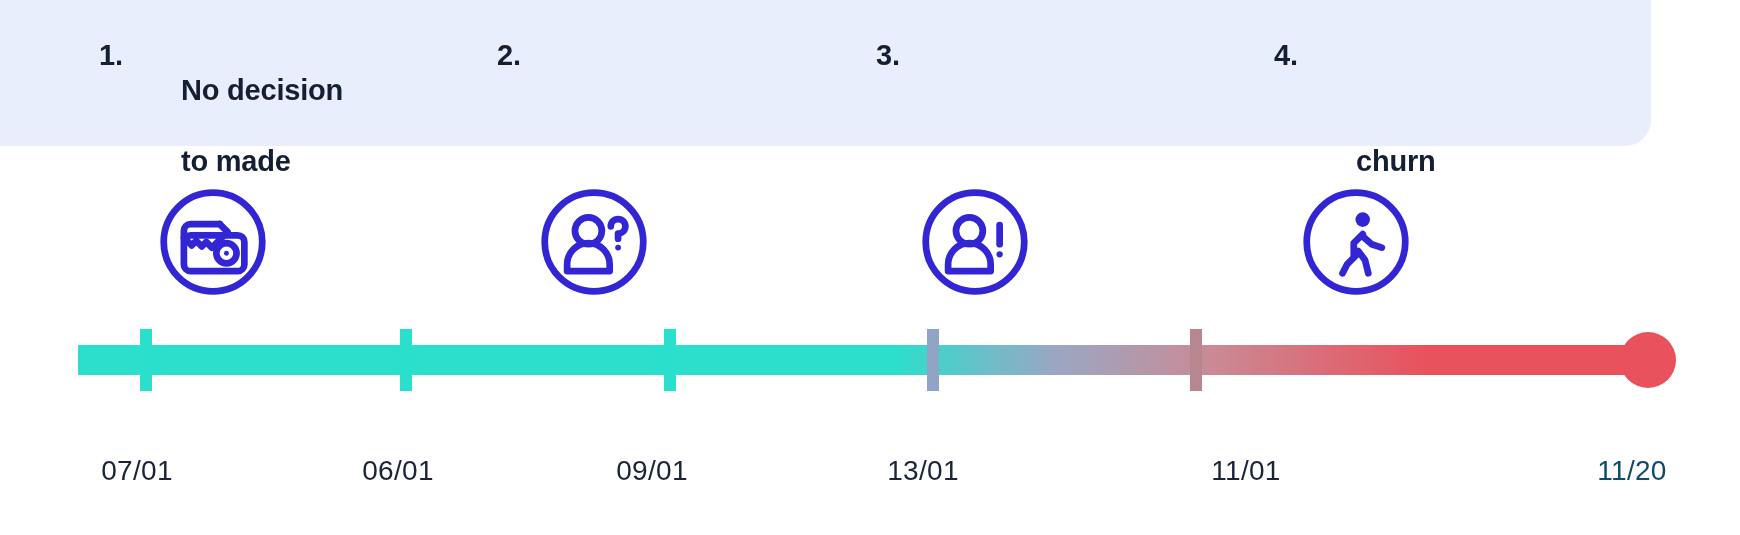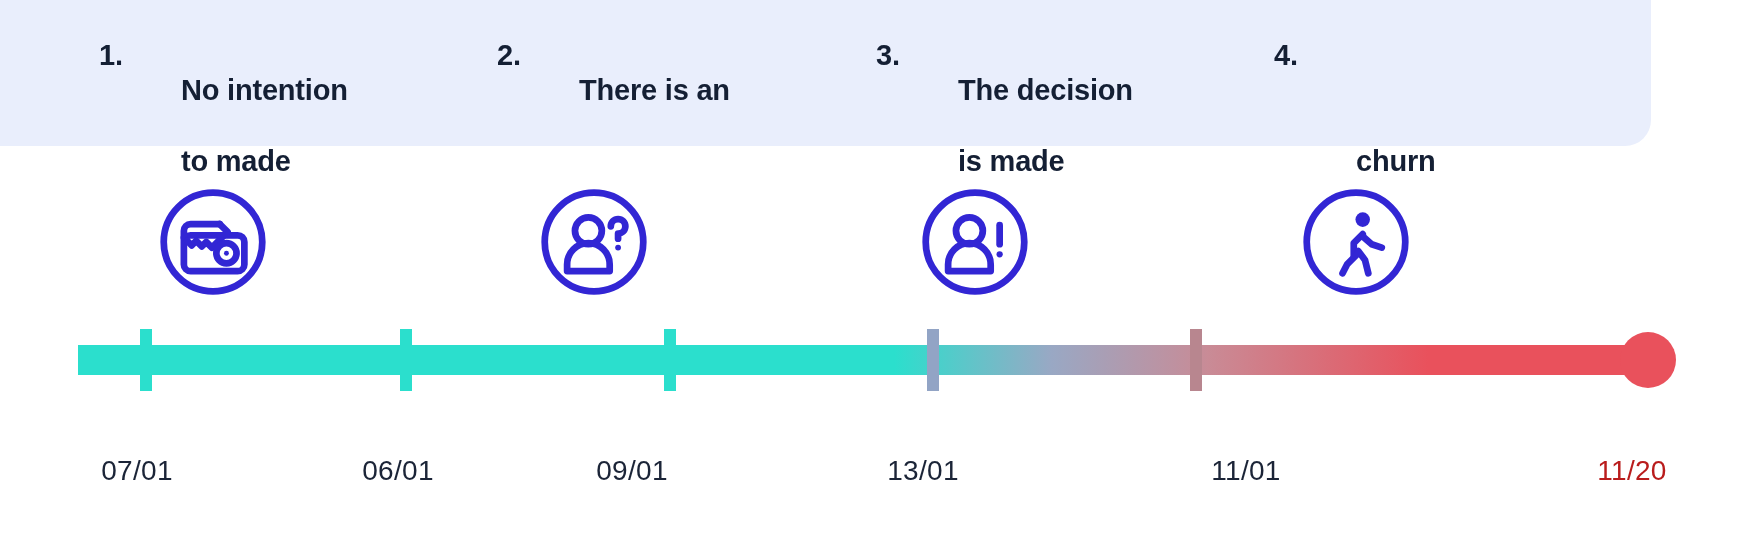--- a/index.html
+++ b/index.html
@@ -98,50 +98,46 @@
   .date-label{
     position:absolute;
     top:455px;
     font-size:28px;
     font-weight:400;
     color:#1b2437;
     letter-spacing:0.3px;
     transform:translateX(-50%);
     white-space:nowrap;
   }
-  .date-label.is-end{ color:#b91c1c; }
+  .date-label.is-end{ color:#0c4a6e; }
 </style>
 </head>
 <body>
 
 <div id="header-band"></div>
 
 <div id="stage-labels">
 
   <div class="stage-label" id="stage-label-0">
     <span class="stage-num">1.</span>
     <span class="stage-text">
-      <span>No intention</span><br>
+      <span>No decision</span><br>
       <span>to made</span>
     </span>
   </div>
 
   <div class="stage-label" id="stage-label-1">
     <span class="stage-num">2.</span>
     <span class="stage-text">
-      <span>There is an</span><br>
+      <br>
     </span>
   </div>
 
   <div class="stage-label" id="stage-label-2">
     <span class="stage-num">3.</span>
-    <span class="stage-text">
-      <span>The decision</span><br>
-      <span>is made</span>
-    </span>
   </div>
 
   <div class="stage-label" id="stage-label-3">
     <span class="stage-num">4.</span>
     <span class="stage-text">
       <br>
       <span>churn</span>
     </span>
   </div>
 
@@ -199,17 +195,17 @@
   <div class="tick tick-1" style="left:322px;"></div>
   <div class="tick tick-2" style="left:586px;"></div>
   <div class="tick tick-3" style="left:849px;"></div>
   <div class="tick tick-4" style="left:1112px;"></div>
   <div id="end-dot"></div>
 </div>
 
 <div id="date-labels">
   <div class="date-label" style="left:137px;">07/01</div>
   <div class="date-label" style="left:398px;">06/01</div>
-  <div class="date-label" style="left:632px;">09/01</div>
+  <div class="date-label" style="left:652px;">09/01</div>
   <div class="date-label" style="left:923px;">13/01</div>
   <div class="date-label" style="left:1246px;">11/01</div>
   <div class="date-label is-end" style="left:1632px;">11/20</div>
 </div>
 
 </body></html>

